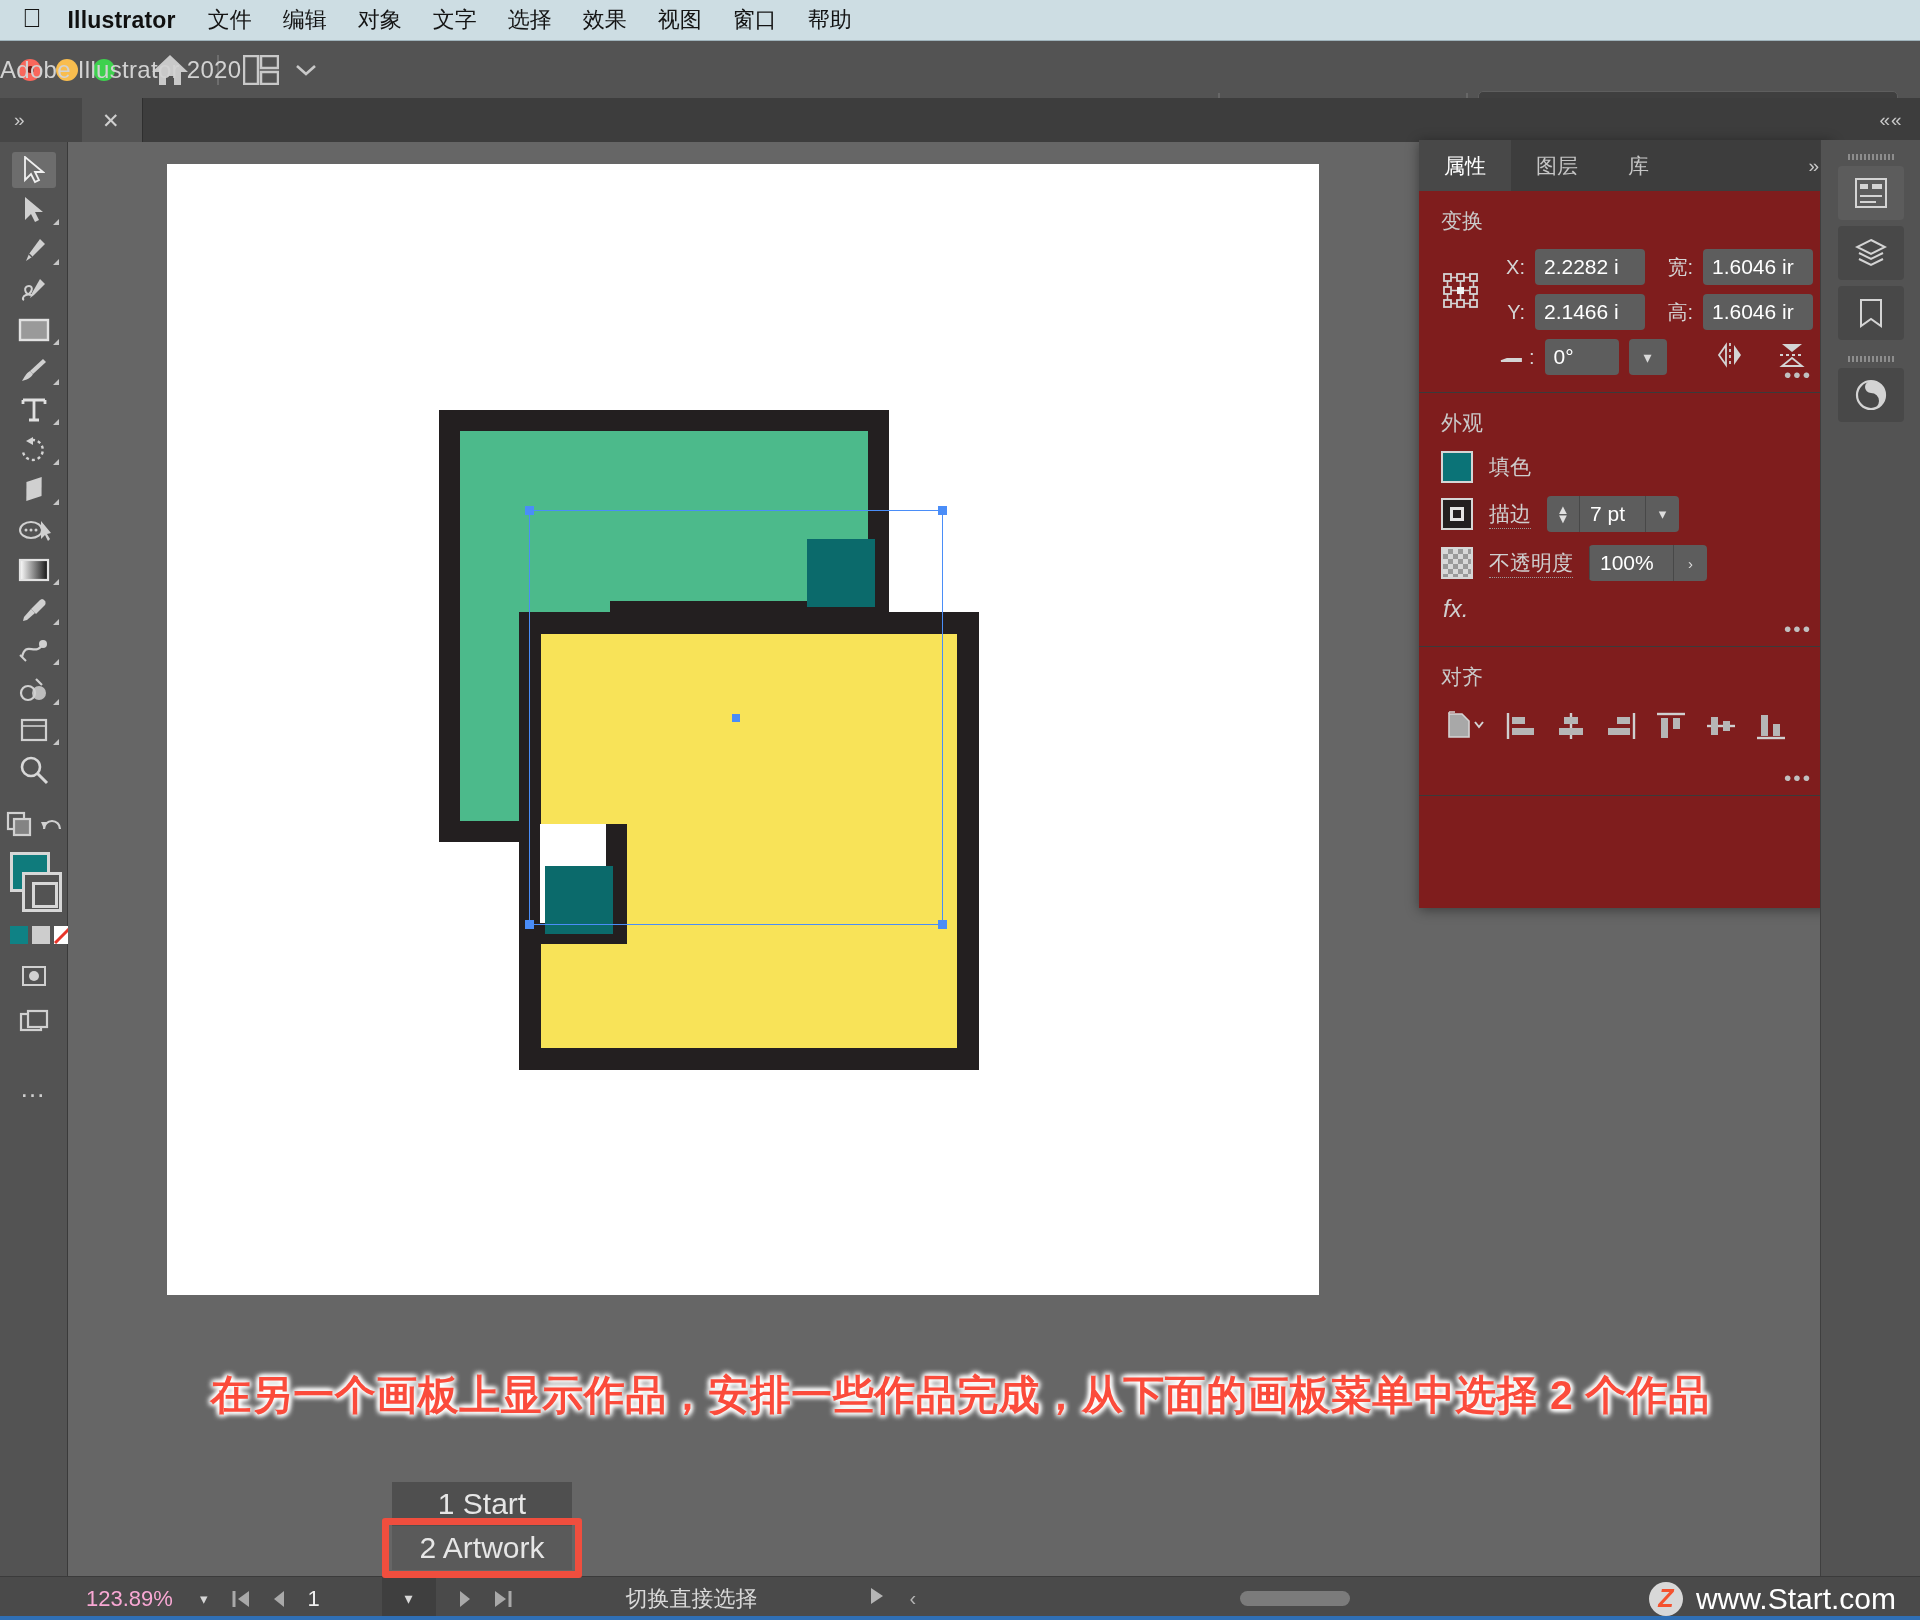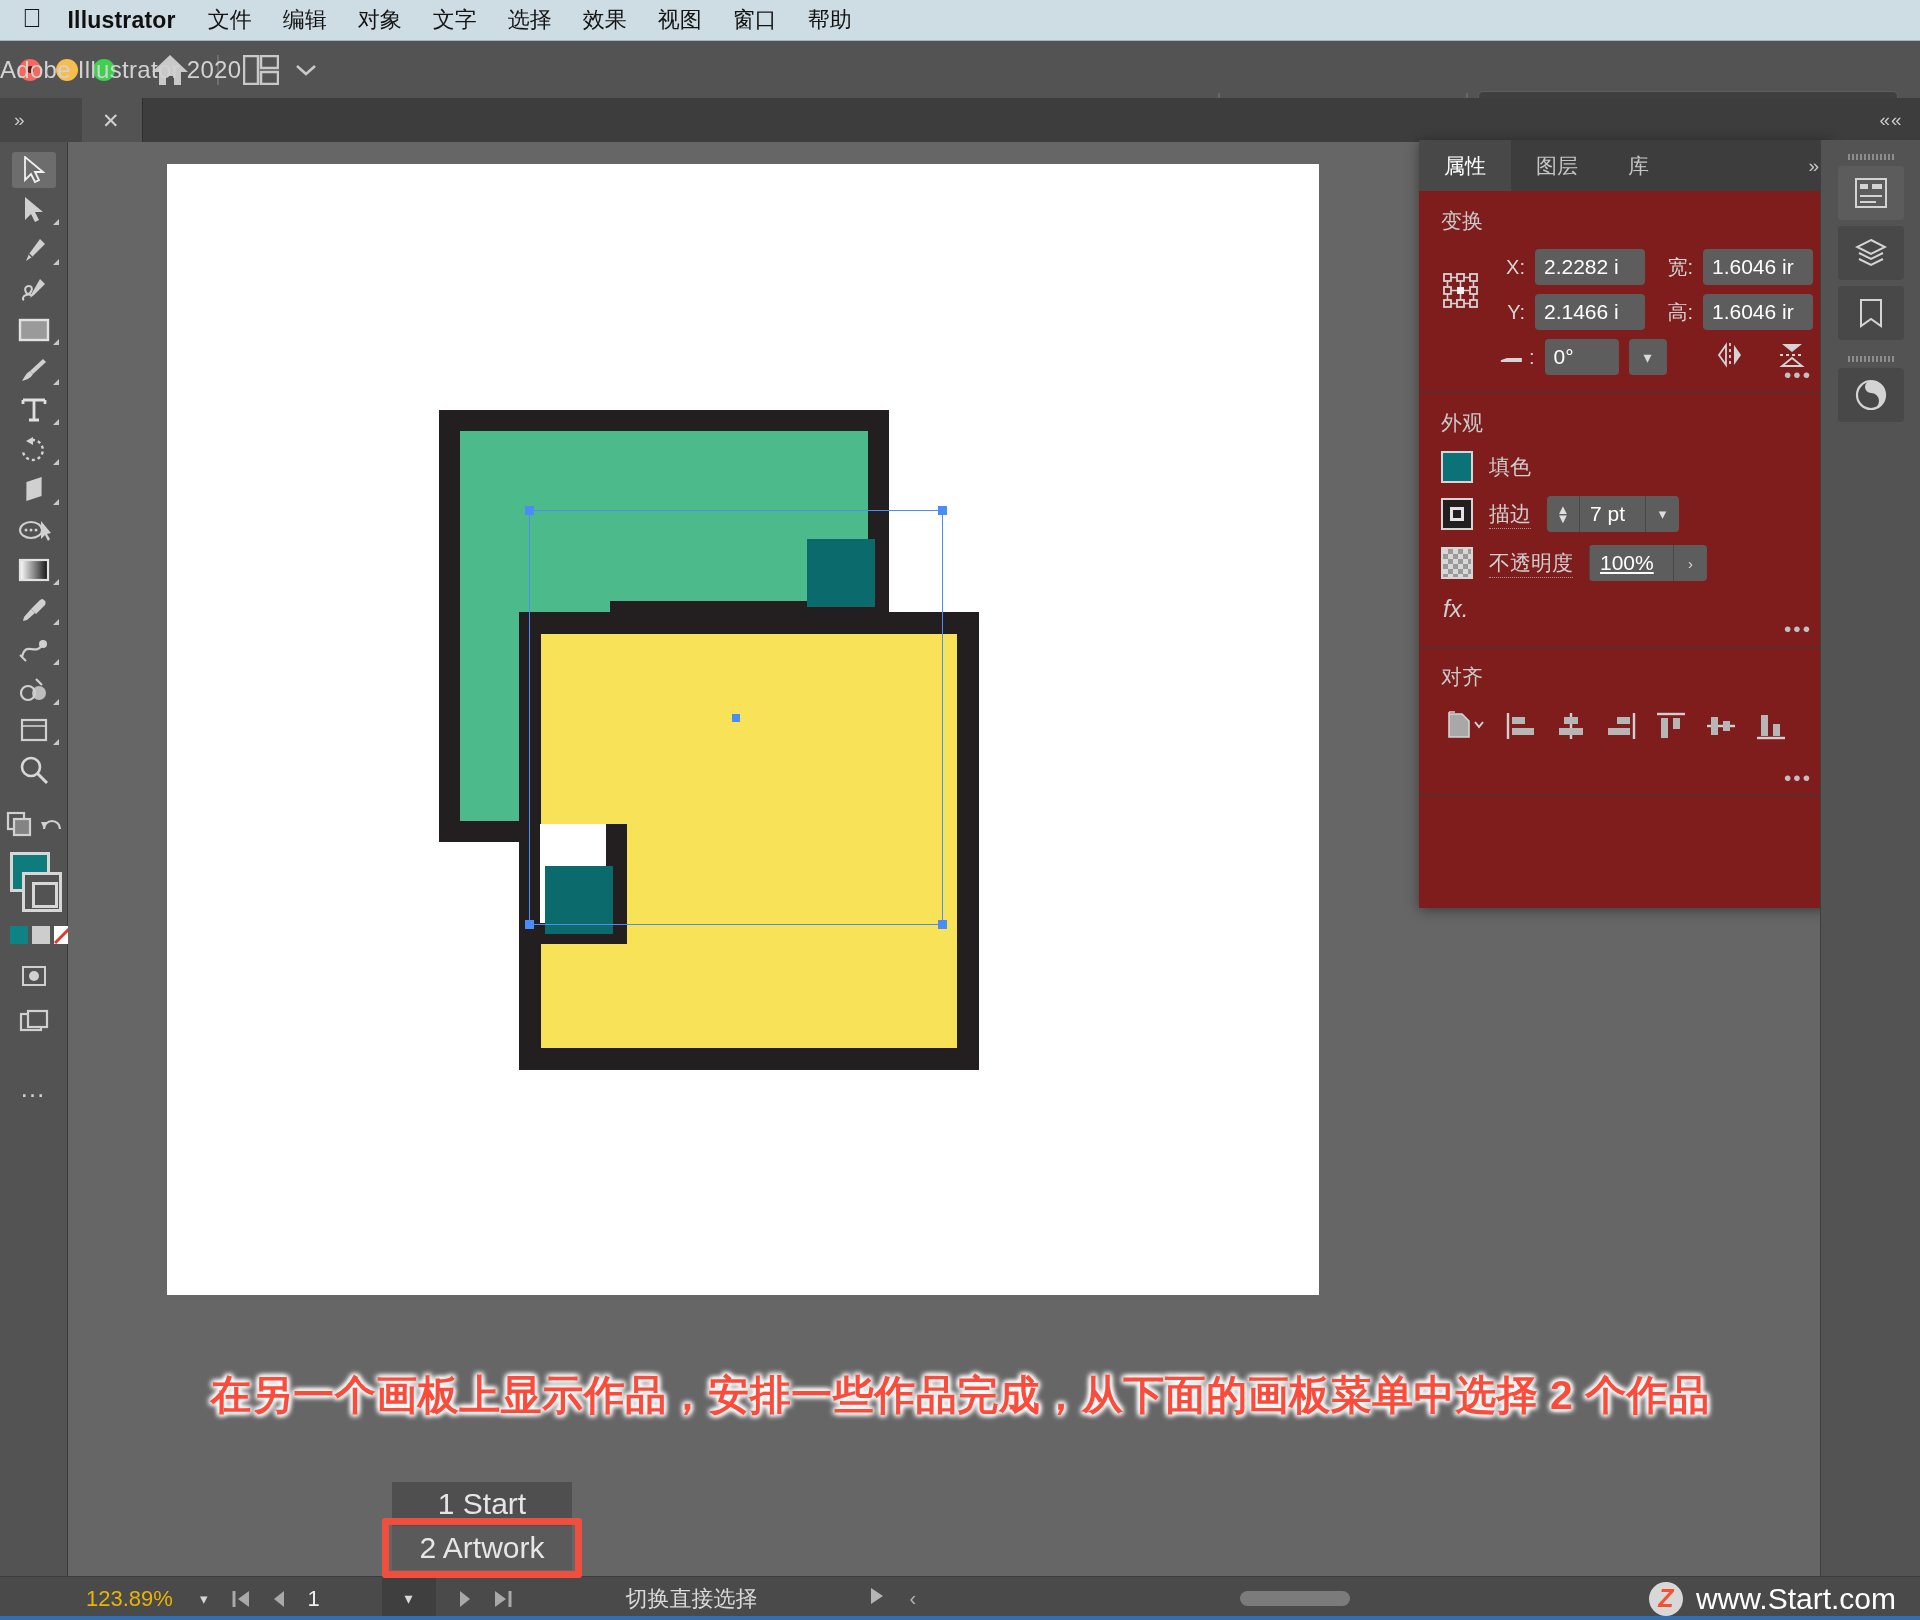--- a/index.html
+++ b/index.html
@@ -191,21 +191,21 @@
     text-shadow: 0 0 4px #fff, 2px 2px 5px rgba(255,255,255,.95), -2px -2px 5px rgba(255,255,255,.95), 2px -2px 5px #fff, -2px 2px 5px #fff;
     z-index:35; white-space:nowrap;
   }
 
   
   #statusbar {
     position:absolute; left:0; bottom:0; width:1920px; height:44px;
     background:#4a4a4a; display:flex; align-items:center;
     border-top:1px solid #3b3b3b;
   }
-  #zoomfield { margin-left:86px; width:110px; font-size:22px; color:#eab308;}
+  #zoomfield { margin-left:86px; width:110px; font-size:22px; color:#f9a8d4;}
   #zoomchev { color:#d6d6d6; font-size:15px; margin-left:4px;}
   .navbtn { width:38px; display:flex;align-items:center;justify-content:center; color:#9c9c9c;}
   #abnum { width:84px; font-size:22px; color:#efefef; padding-left:10px;}
   #abchev { width:54px; height:44px; background:#3f3f3f; display:flex;align-items:center;justify-content:center;
     color:#d9d9d9; font-size:16px;}
   #statustext { margin-left:104px; font-size:22px; color:#d9d9d9;}
   #stplay { margin-left:110px; color:#b5b5b5; font-size:18px;}
   #stprev { margin-left:24px; color:#b5b5b5; font-size:20px;}
   #hscroll { position:absolute; left:1240px; width:110px; height:15px; background:#7b7b7b; border-radius:8px;}
   #watermark { position:absolute; right:24px; display:flex; align-items:center; gap:13px; }
@@ -568,21 +568,21 @@
             <span>▼</span>
           </span>
         <span class="val">7 pt</span>
         <span class="cv">▾</span>
       </span>
     </div>
     <div class="arow">
       <span class="swbox" style="background-image:linear-gradient(45deg,#9a9a9a 25%,transparent 25%,transparent 75%,#9a9a9a 75%),linear-gradient(45deg,#9a9a9a 25%,#d8d8d8 25%,#d8d8d8 75%,#9a9a9a 75%);background-size:10px 10px;background-position:0 0,5px 5px;"></span>
       <span class="alabel" style="border-bottom:1px dotted #9a9a9a;">不透明度</span>
       <span class="stepper">
-        <span class="val" style="min-width:84px;text-decoration:underline;">100%</span>
+        <span class="val" style="min-width:84px;">100%</span>
         <span class="cv">›</span>
       </span>
     </div>
     <div style="font-size:24px;color:#cfcfcf;font-style:italic;margin-top:14px;margin-left:2px;">fx.</div>
     <div class="dots">•••</div>
   </div>
 
   <div class="sect" style="padding-bottom:32px;">
     <h3>对齐</h3>
     <div class="alignrow">

